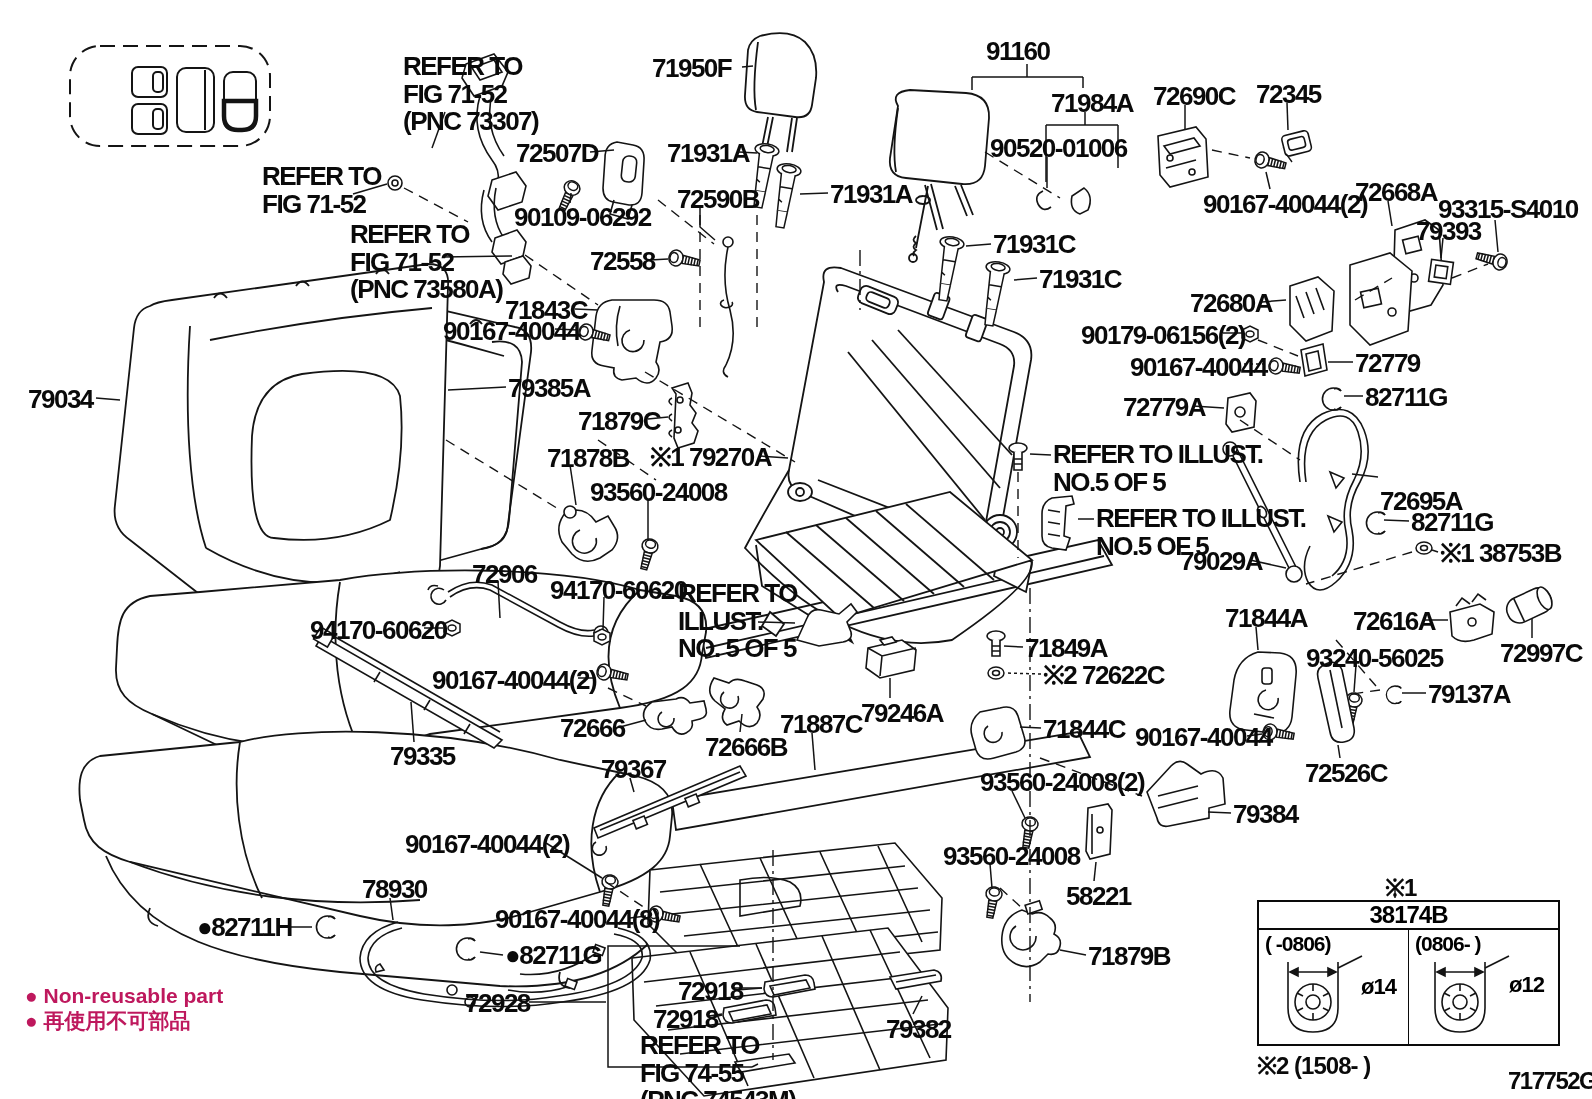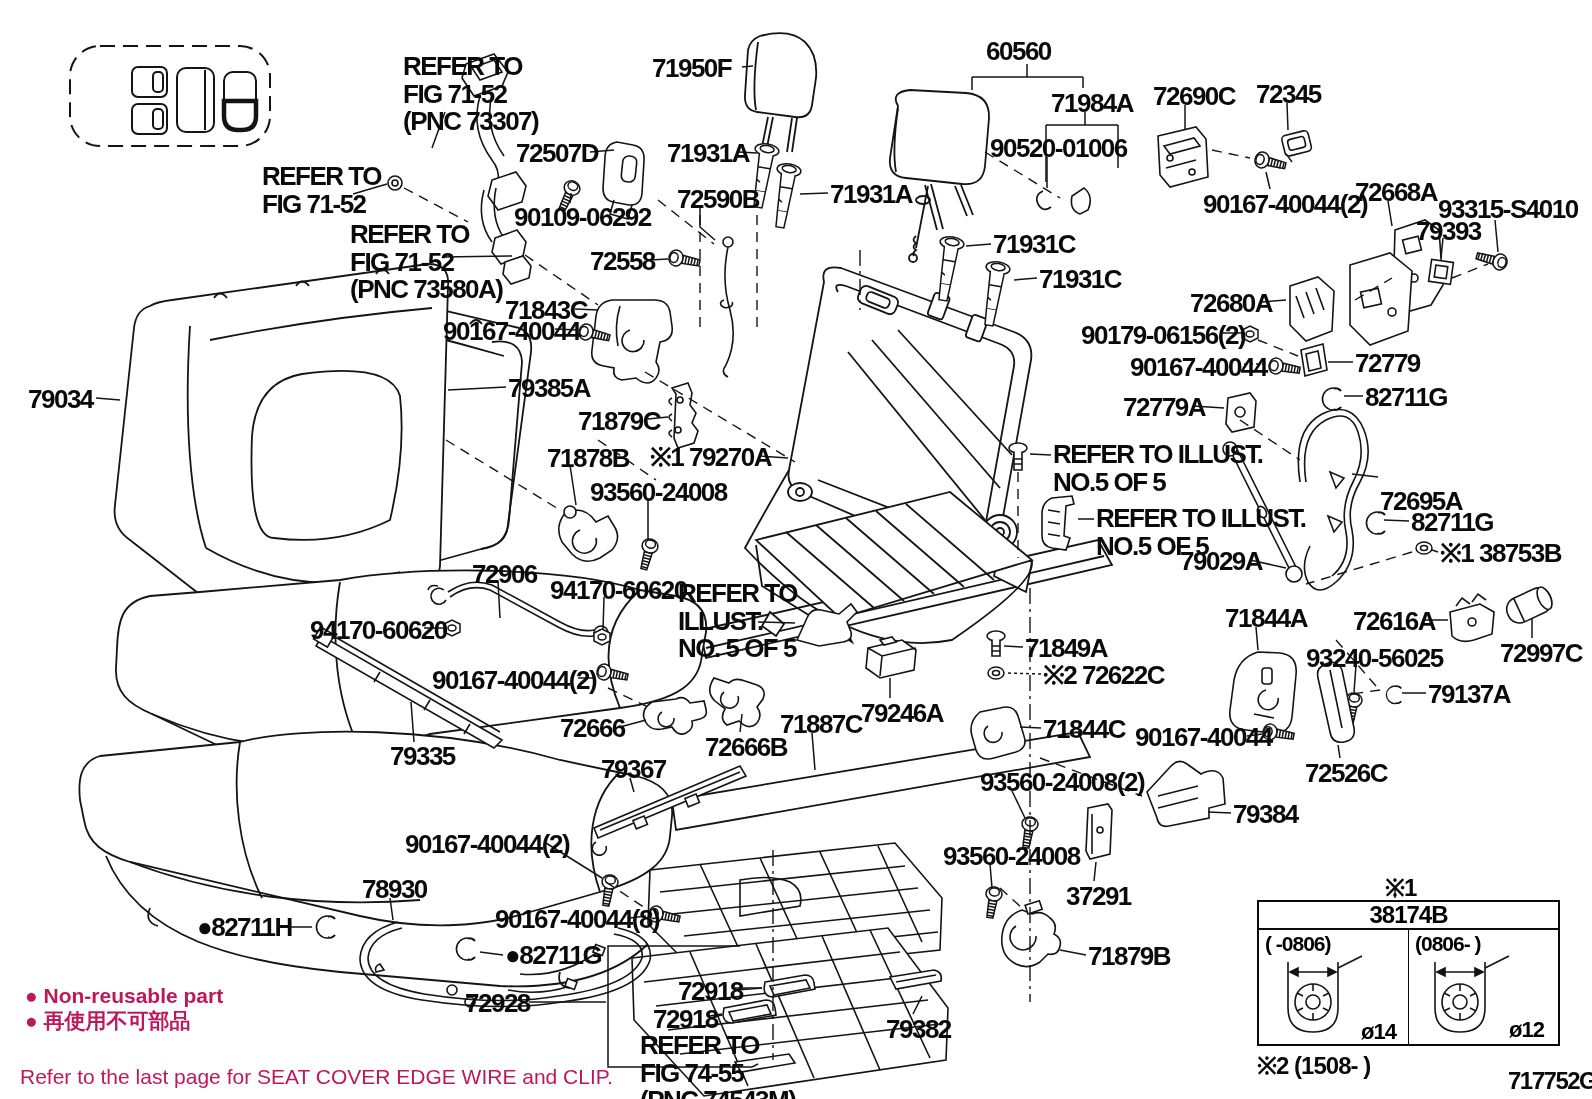--- a/index.html
+++ b/index.html
@@ -10,21 +10,21 @@
        letter-spacing:-1.5px;color:#0a0a0a;white-space:pre-line;}
   .note{position:absolute;font:400 21px/1.2 "Liberation Sans",sans-serif;color:#be185d;}
   .note.b{font-weight:700;}
   .ibox{position:absolute;left:1257px;top:900px;width:303px;height:146px;
         border:2.5px solid #0a0a0a;box-sizing:border-box;}
   .ibox .hdr{height:26px;border-bottom:2.5px solid #0a0a0a;text-align:center;
         font:700 24px/26px "Liberation Sans",sans-serif;letter-spacing:-1px;}
   .ibox .cells{position:relative;height:115px;border-radius:28px;}
   .ibox .vdiv{position:absolute;left:149px;top:0;width:0;height:115px;border-left:1.5px solid #0a0a0a;}
   .ibox .rng{position:absolute;top:3px;font:700 21px/1 "Liberation Sans",sans-serif;letter-spacing:-1px;}
-  .ibox .dia{position:absolute;font:700 22px/1 "Liberation Sans",sans-serif;letter-spacing:-1px;margin-top:45px;}
+  .ibox .dia{position:absolute;font:700 22px/1 "Liberation Sans",sans-serif;letter-spacing:-1px;}
   .mark{position:absolute;font:700 24px/1 "Liberation Sans",sans-serif;letter-spacing:-1px;color:#0a0a0a;}
 </style>
 </head>
 <body>
 
 <div class="stage">
 
 <svg width="1592" height="1099" viewBox="0 0 1592 1099">
   <defs>
     <g id="bolt" stroke="#141414" stroke-width="1.5" fill="#fff">
@@ -527,21 +527,21 @@
 <div class="lbl" style="left:350px;top:221px">REFER TO
 FIG 71-52
 (PNC 73580A)</div>
 <div class="lbl" style="left:516px;top:140px">72507D</div>
 <div class="lbl" style="left:514px;top:204px">90109-06292</div>
 <div class="lbl" style="left:652px;top:55px">71950F</div>
 <div class="lbl" style="left:667px;top:140px">71931A</div>
 <div class="lbl" style="left:677px;top:186px">72590B</div>
 <div class="lbl" style="left:830px;top:181px">71931A</div>
 <div class="lbl" style="left:590px;top:248px">72558</div>
-<div class="lbl" style="left:986px;top:38px">60560</div>
+<div class="lbl" style="left:986px;top:38px">91160</div>
 <div class="lbl" style="left:1051px;top:90px">71984A</div>
 <div class="lbl" style="left:990px;top:135px">90520-01006</div>
 <div class="lbl" style="left:993px;top:231px">71931C</div>
 <div class="lbl" style="left:1039px;top:266px">71931C</div>
 <div class="lbl" style="left:1153px;top:83px">72690C</div>
 <div class="lbl" style="left:1256px;top:81px">72345</div>
 <div class="lbl" style="left:1203px;top:191px">90167-40044(2)</div>
 <div class="lbl" style="left:1355px;top:179px">72668A</div>
 <div class="lbl" style="left:1438px;top:196px">93315-S4010</div>
 <div class="lbl" style="left:1416px;top:218px">79393</div>
@@ -586,38 +586,37 @@
 <div class="lbl" style="left:980px;top:769px">93560-24008(2)</div>
 <div class="lbl" style="left:1225px;top:605px">71844A</div>
 <div class="lbl" style="left:1353px;top:608px">72616A</div>
 <div class="lbl" style="left:1500px;top:640px">72997C</div>
 <div class="lbl" style="left:1306px;top:645px">93240-56025</div>
 <div class="lbl" style="left:1428px;top:681px">79137A</div>
 <div class="lbl" style="left:1135px;top:724px">90167-40044</div>
 <div class="lbl" style="left:1305px;top:760px">72526C</div>
 <div class="lbl" style="left:1233px;top:801px">79384</div>
 <div class="lbl" style="left:943px;top:843px">93560-24008</div>
-<div class="lbl" style="left:1066px;top:883px">37291</div>
+<div class="lbl" style="left:1066px;top:883px">58221</div>
 <div class="lbl" style="left:1088px;top:943px">71879B</div>
 <div class="lbl" style="left:886px;top:1016px">79382</div>
 <div class="lbl" style="left:362px;top:876px">78930</div>
 <div class="lbl" style="left:197px;top:914px">●82711H</div>
 <div class="lbl" style="left:505px;top:942px">●82711G</div>
 <div class="lbl" style="left:405px;top:831px">90167-40044(2)</div>
 <div class="lbl" style="left:495px;top:906px">90167-40044(8)</div>
 <div class="lbl" style="left:465px;top:990px">72928</div>
 <div class="lbl" style="left:678px;top:978px">72918</div>
 <div class="lbl" style="left:653px;top:1006px">72918</div>
 <div class="lbl" style="left:640px;top:1032px">REFER TO
 FIG 74-55
 (PNC 74543M)</div>
 
 <div class="note b" style="left:25px;top:1008px;position:absolute">● 再使用不可部品</div>
 <div class="note b" style="left:25px;top:983px;position:absolute">● Non-reusable part</div>
-<div class="note" style="left:20px;top:1064px;position:absolute">Refer to the last page for SEAT COVER EDGE WIRE and CLIP.</div>
 <div class="lbl" style="left:1508px;top:1068px;font-size:24px">717752G</div>
 
 <div class="mark" style="left:1385px;top:876px">※1</div>
 <div class="ibox">
   <div class="hdr">38174B</div>
   <div class="cells">
     <div class="vdiv"></div>
     <div class="rng" style="left:6px">(      -0806)</div>
     <div class="rng" style="left:156px">(0806-      )</div>
     <div class="dia" style="left:102px;top:46px">ø14</div>

